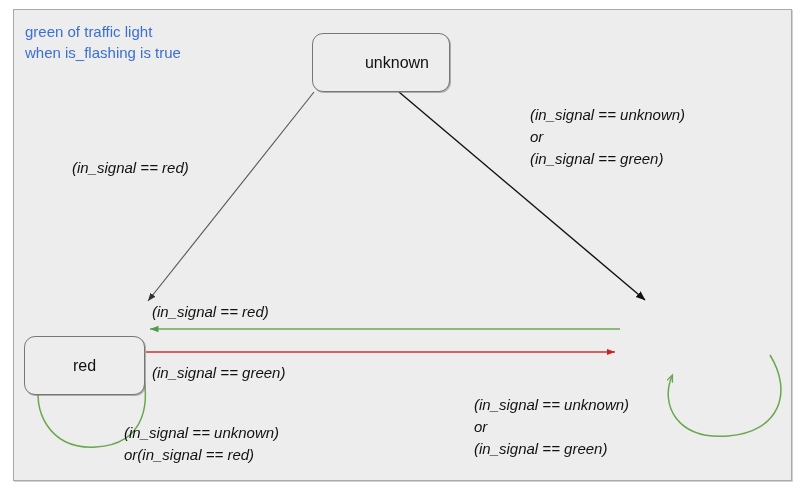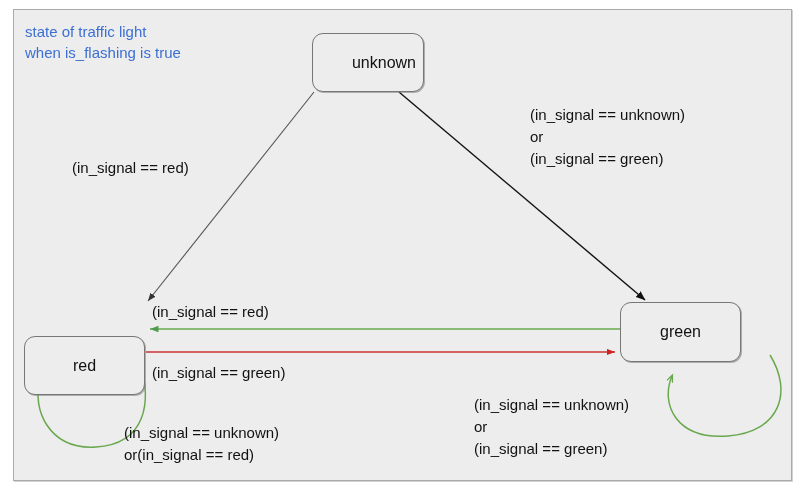--- a/index.html
+++ b/index.html
@@ -62,31 +62,32 @@
     border: 1px solid #777777;
     border-radius: 11px;
     box-sizing: border-box;
     display: flex;
     align-items: center;
     justify-content: center;
     font-size: 16px;
     color: #111111;
     box-shadow: 1px 1px 0 rgba(120,120,120,0.55);
   }
-  #node-unknown { left: 312px; top: 33px;  width: 112px; height: 59px; padding-left: 32px; }
+  #node-unknown { left: 312px; top: 33px;  width: 138px; height: 59px; padding-left: 32px; }
   #node-red     { left: 24px;  top: 302px; width: 121px; height: 59px; margin-top: 34px; }
   #node-green   { left: 620px; top: 302px; width: 121px; height: 60px; }
 
   
   .edge-label {
     position: absolute;
     font-size: 15px;
     line-height: 22px;
     color: #111111;
     white-space: pre;
+    font-style: italic;
   }
   #label-unknown-to-red   { left: 72px;  top: 157px; }
   #label-unknown-to-green { left: 530px; top: 104px; }
   #label-green-to-red     { left: 152px; top: 301px; }
   #label-red-to-green     { left: 152px; top: 362px; }
   #label-red-self         { left: 124px; top: 422px; }
   #label-green-self       { left: 474px; top: 394px; }
 </style>
 </head>
 <body>
@@ -132,34 +133,31 @@
 
     <g>
       <path d="M 140,363 C 152,402 146,444 96,447 C 48,450 32,408 40,381" fill="none" stroke="#6aa84f" stroke-width="1.5" marker-end="url(#ah-loop)"></path>
     </g>
 
     <g>
       <path d="M 770,355 C 793,392 780,432 728,436 C 676,440 660,404 672,376" fill="none" stroke="#6aa84f" stroke-width="1.5" marker-end="url(#ah-loop)"></path>
     </g>
   </svg>
 
-  <div class="diagram-title">state of traffic light
+  <div class="diagram-title">green of traffic light
 when is_flashing is true</div>
 
   <div class="state-node" id="node-unknown">
     <span>unknown</span>
   </div>
 
   <div class="state-node" id="node-red">
     <span>red</span>
   </div>
 
-  <div class="state-node" id="node-green">
-    <span>green</span>
-  </div>
 
   <div class="edge-label" id="label-unknown-to-red">(in_signal == red)</div>
 
   <div class="edge-label" id="label-unknown-to-green">(in_signal == unknown)
 or
 (in_signal == green)</div>
 
   <div class="edge-label" id="label-green-to-red">(in_signal == red)</div>
 
   <div class="edge-label" id="label-red-to-green">(in_signal == green)</div>

